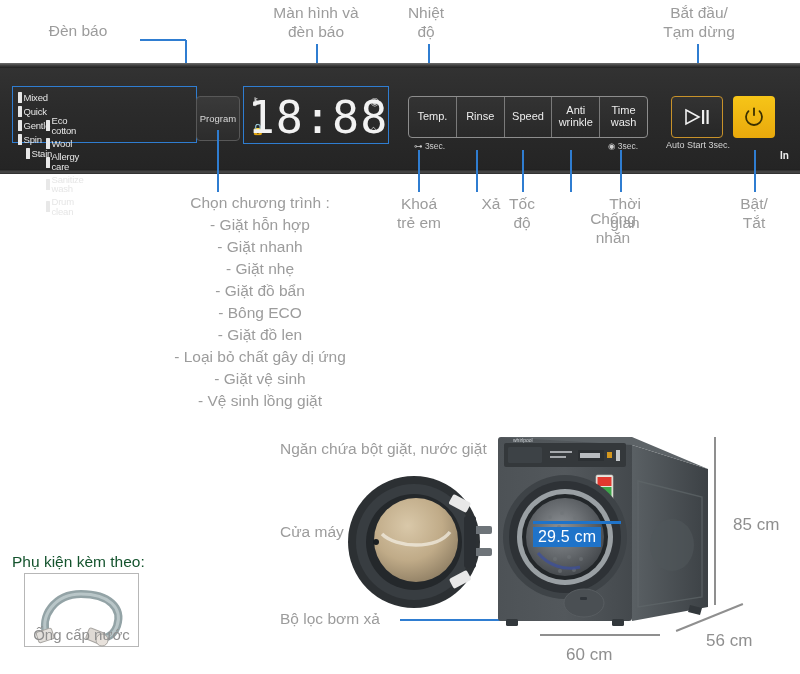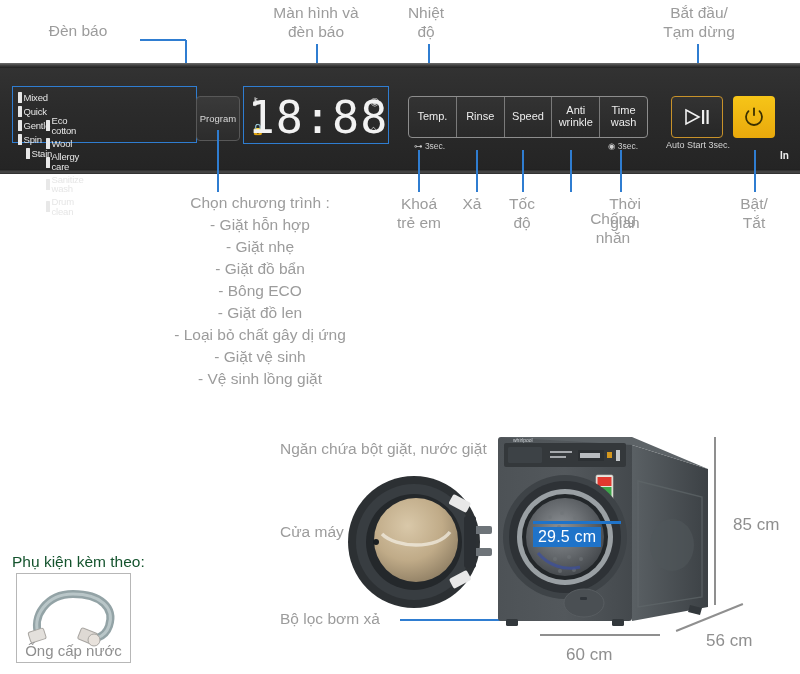--- a/index.html
+++ b/index.html
@@ -97,21 +97,21 @@
     background:linear-gradient(180deg,#f6c518,#e9a90c);
     display:flex; align-items:center; justify-content:center;
   }
   #brandmark { left:780px; top:150px; color:#f0f0f0; font-size:10px; font-weight:bold; }
 
   
   #proglist { left:100px; top:192px; width:320px; font-size:15.5px; line-height:1.42; text-align:center; color:#9c9c9c; }
 
   
   #acc-title { left:12px; top:553px; font-size:15.5px; color:#14532d; }
-  #acc-box { left:16px; top:573px; width:115px; height:90px; border:1px solid #b7b7b7; background:#fff; }
+  #acc-box { left:24px; top:573px; width:115px; height:74px; border:1px solid #b7b7b7; background:#fff; }
   #acc-cap { position:absolute; left:0; bottom:3px; width:100%; text-align:center; font-size:15px; color:#8f8f8f; }
   .hosepath { position:absolute; left:0; top:0; }
 
   
   #machine { left:480px; top:425px; width:270px; height:215px; }
 
   .dimtxt { position:absolute; font-size:17px; color:#8f8f8f; }
   .dimline { position:absolute; background:#8f8f8f; }
 
   #badge-295 {
@@ -239,33 +239,34 @@
 
 <div class="vline" style="left:418px; top:150px; height:42px;"></div>
 <div class="vline" style="left:476px; top:150px; height:42px;"></div>
 <div class="vline" style="left:522px; top:150px; height:42px;"></div>
 <div class="vline" style="left:570px; top:150px; height:42px;"></div>
 <div class="vline" style="left:620px; top:150px; height:42px;"></div>
 <div class="vline" style="left:754px; top:150px; height:42px;"></div>
 
 <div class="abs lbl" style="left:386px; top:195px; width:66px;">Khoá
 trẻ em</div>
-<div class="abs lbl" style="left:451px; top:195px; width:42px;">Xả</div>
+<div class="abs lbl" style="left:470px; top:195px; width:42px;">Xả</div>
 <div class="abs lbl" style="left:500px; top:195px; width:44px;">Tốc
 độ</div>
 <div class="abs lbl" style="left:545px; top:210px; width:56px;margin-left:40px;">Chống
 nhăn</div>
 <div class="abs lbl" style="left:602px; top:195px; width:46px;">Thời
 gian</div>
 <div class="abs lbl" style="left:722px; top:195px; width:64px;">Bật/
 Tắt</div>
 
 <div class="abs" id="proglist">
   <div>Chọn chương trình :</div>
   <div>- Giặt hỗn hợp</div>
+  <div>- Giặt nhanh</div>
   <div>- Giặt nhẹ</div>
   <div>- Giặt đồ bẩn</div>
   <div>- Bông ECO</div>
   <div>- Giặt đồ len</div>
   <div>- Loại bỏ chất gây dị ứng</div>
   <div>- Giặt vệ sinh</div>
   <div>- Vệ sinh lồng giặt</div>
 </div>
 
 <div class="abs" id="acc-title">Phụ kiện kèm theo:</div>

